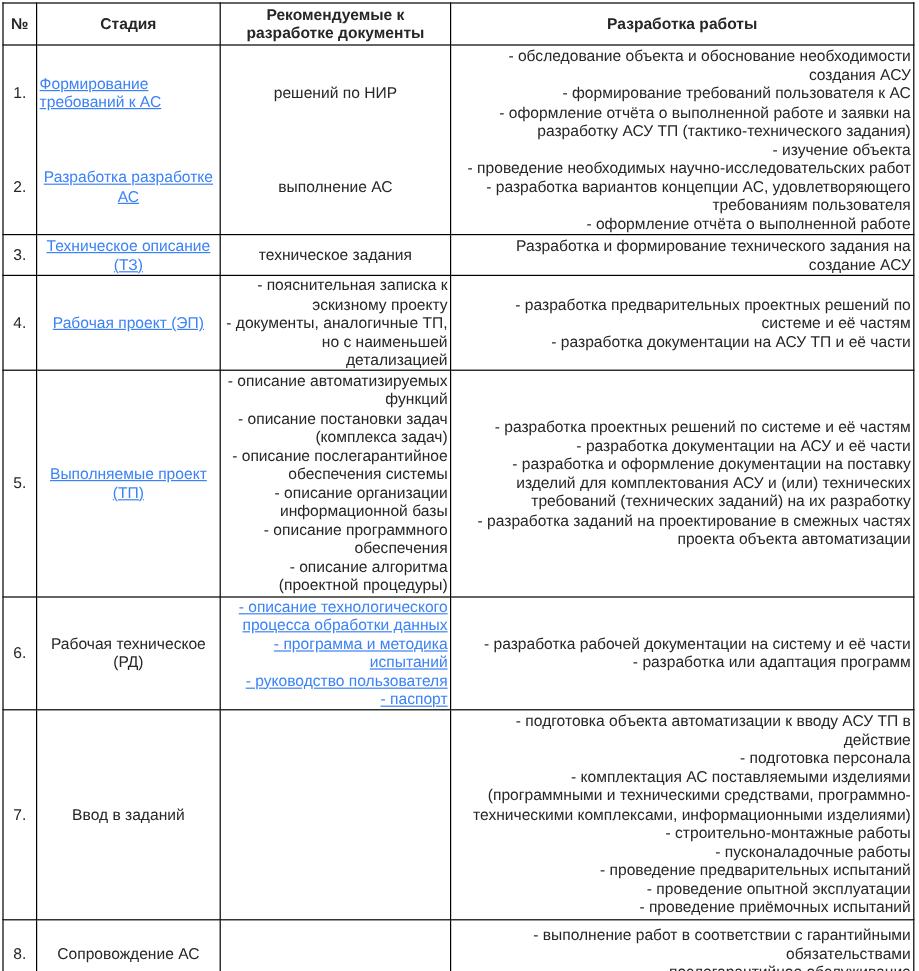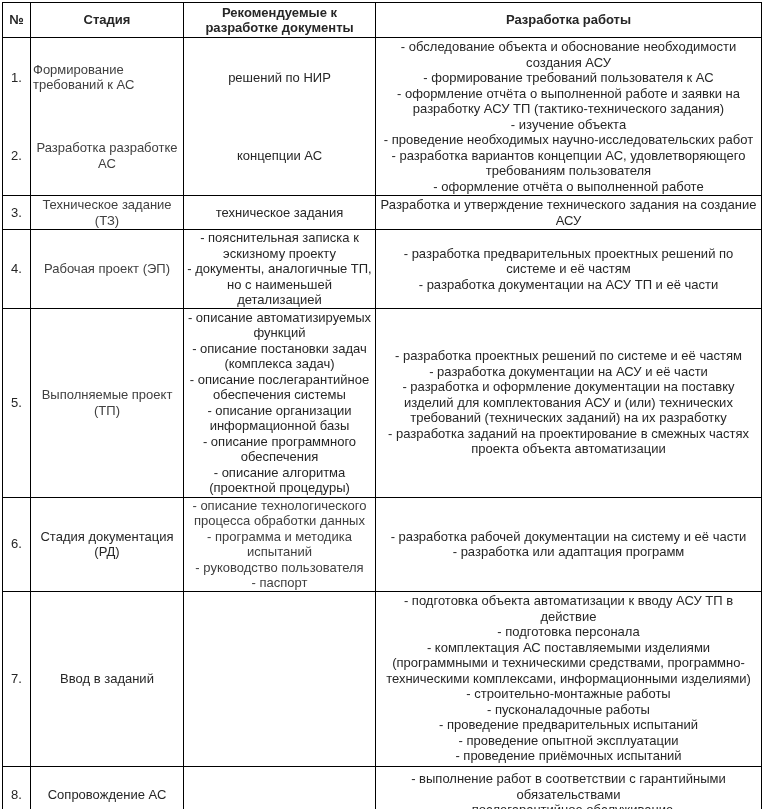--- a/index.html
+++ b/index.html
@@ -7,24 +7,24 @@
   table.stages{
     border-collapse:collapse;table-layout:fixed;margin:2px;
     font-size:13px;line-height:15.5px;
   }
   .stages td,.stages th{
     border:1px solid #000000;padding:0 2px;vertical-align:middle;overflow:hidden;
     word-wrap:break-word;
   }
   .stages th{font-weight:bold;text-align:center;padding:1px 2px;}
   .c{text-align:center;}
-  .l{text-align:center;}
+  .l{text-align:right;}
   .top{vertical-align:top;padding-top:1px;}
   .pre{white-space:pre-line;}
-  .lnk{color:#404040;}
+  .lnk{color:#3b82f6;text-decoration:underline;}
   
   td.band{padding:0;vertical-align:top;height:157px;}
   .halves{display:flex;flex-direction:column;height:157px;}
   .half{flex:1 1 50%;display:flex;align-items:center;justify-content:center;text-align:center;padding:0 2px;}
   .half.left{justify-content:flex-start;text-align:left;}
 </style>
 </head>
 <body>
 
 <table class="stages">
@@ -53,37 +53,37 @@
       </td>
       <td class="band">
         <div class="halves">
           <div class="half left lnk">Формирование требований к АС</div>
           <div class="half lnk">Разработка разработке АС</div>
         </div>
       </td>
       <td class="band">
         <div class="halves">
           <div class="half">решений по НИР</div>
-          <div class="half">концепции АС</div>
+          <div class="half">выполнение АС</div>
         </div>
       </td>
       <td class="top l pre">- обследование объекта и обоснование необходимости создания АСУ
 - формирование требований пользователя к АС
 - оформление отчёта о выполненной работе и заявки на разработку АСУ ТП (тактико-технического задания)
 - изучение объекта
 - проведение необходимых научно-исследовательских работ
 - разработка вариантов концепции АС, удовлетворяющего требованиям пользователя
 - оформление отчёта о выполненной работе</td>
     </tr>
 
     <tr style="height:34px">
       <td class="c">3.</td>
-      <td class="c lnk">Техническое задание (ТЗ)</td>
+      <td class="c lnk">Техническое описание (ТЗ)</td>
       <td class="c pre">техническое задания</td>
-      <td class="top l pre">Разработка и утверждение технического задания на создание АСУ</td>
+      <td class="top l pre">Разработка и формирование технического задания на создание АСУ</td>
     </tr>
 
     <tr style="height:62px">
       <td class="c">4.</td>
       <td class="c lnk">Рабочая проект (ЭП)</td>
       <td class="l pre">- пояснительная записка к эскизному проекту
 - документы, аналогичные ТП, но с наименьшей детализацией</td>
       <td class="l pre">- разработка предварительных проектных решений по системе и её частям
 - разработка документации на АСУ ТП и её части</td>
     </tr>
@@ -98,21 +98,21 @@
 - описание программного обеспечения
 - описание алгоритма (проектной процедуры)</td>
       <td class="l pre">- разработка проектных решений по системе и её частям
 - разработка документации на АСУ и её части
 - разработка и оформление документации на поставку изделий для комплектования АСУ и (или) технических требований (технических заданий) на их разработку
 - разработка заданий на проектирование в смежных частях проекта объекта автоматизации</td>
     </tr>
 
     <tr style="height:92px">
       <td class="c">6.</td>
-      <td class="c">Стадия документация (РД)</td>
+      <td class="c">Рабочая техническое (РД)</td>
       <td class="top l pre lnk">- описание технологического процесса обработки данных
 - программа и методика испытаний
 - руководство пользователя
 - паспорт</td>
       <td class="l pre">- разработка рабочей документации на систему и её части
 - разработка или адаптация программ</td>
     </tr>
 
     <tr style="height:175px">
       <td class="c">7.</td>

